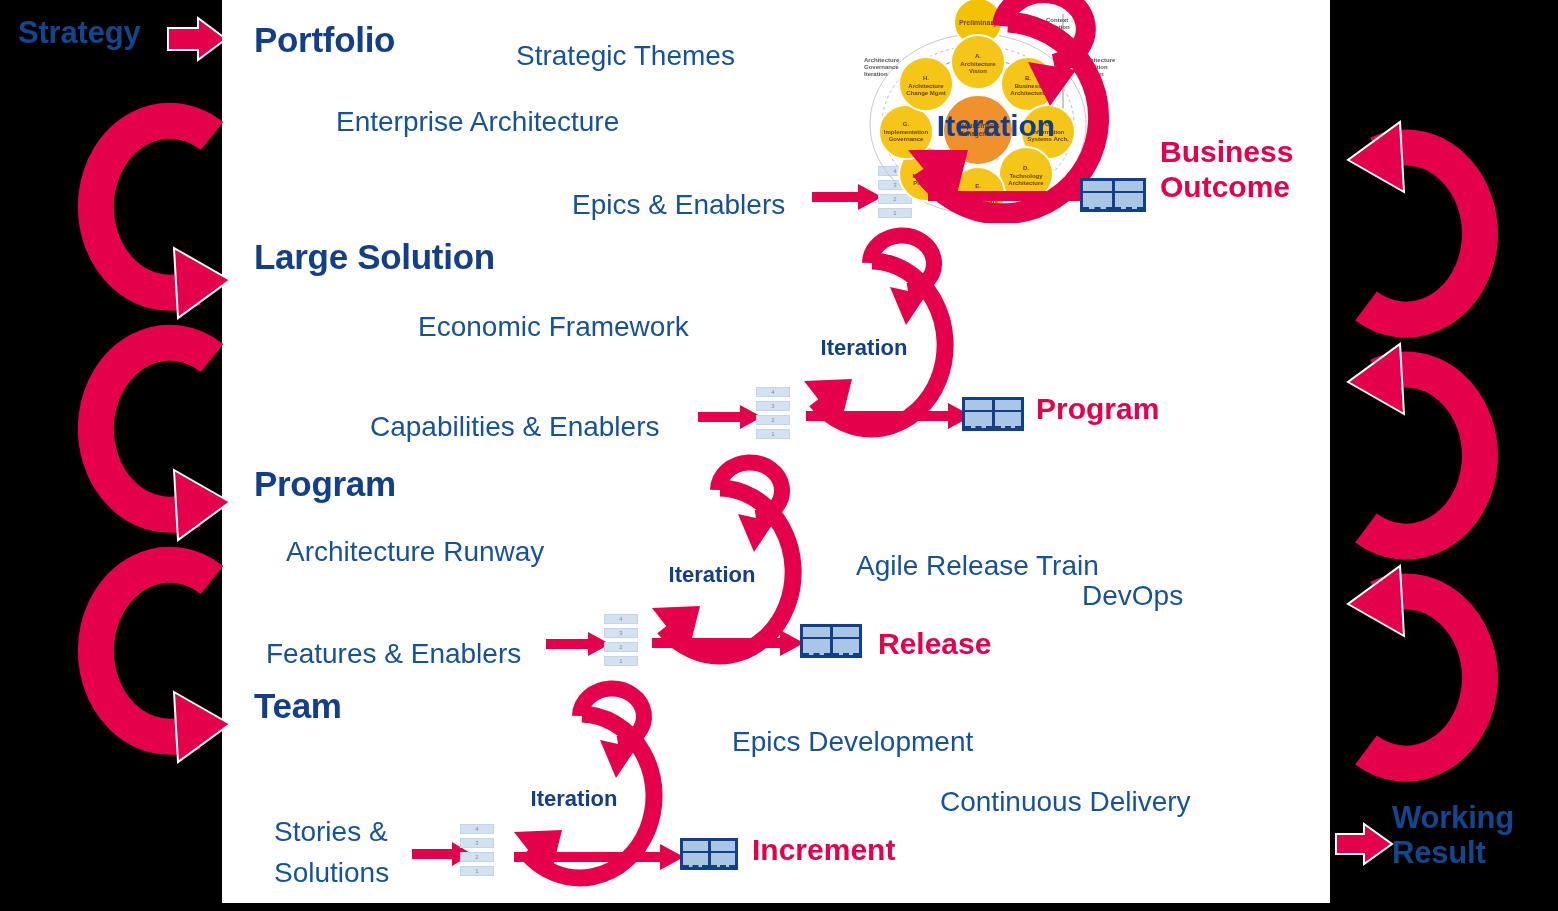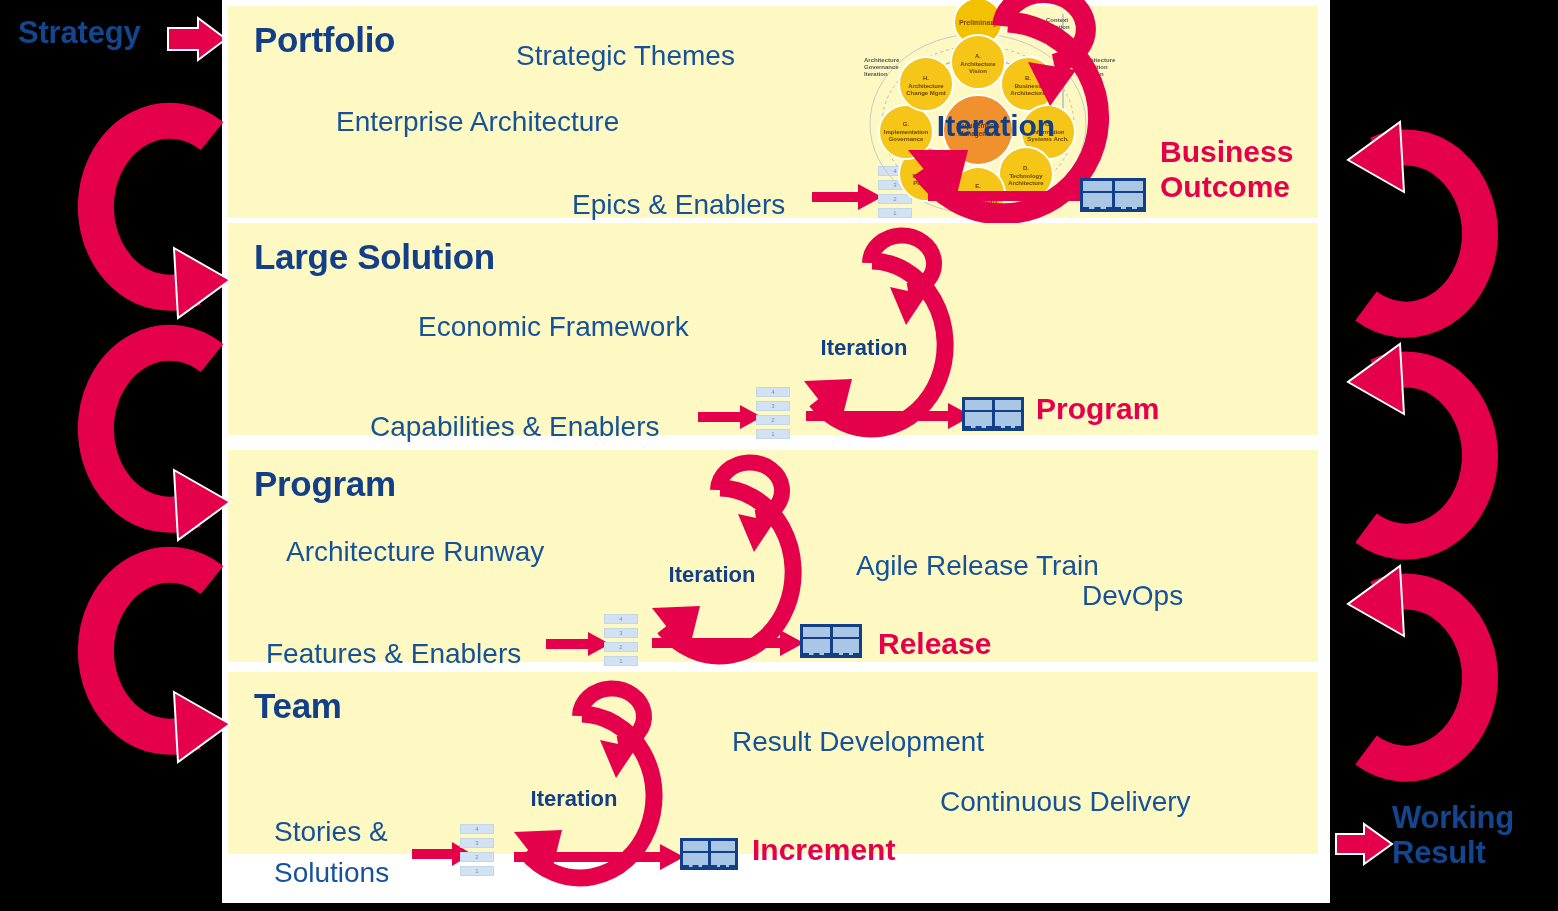--- a/index.html
+++ b/index.html
@@ -27,21 +27,21 @@
     left:222px;top:0px;
     width:1108px;height:903px;
     background:#ffffff;
   }
 
   
   .panel{
     position:absolute;
     left:228px;
     width:1090px;
-    background:#fef9c3;
+    background:#ffffff;
   }
   #panel-portfolio     {top:6px;   height:212px;}
   #panel-large-solution{top:223px; height:212px;}
   #panel-program       {top:450px; height:212px;}
   #panel-team          {top:672px; height:182px;}
 
   .level-title{
     position:absolute;
     left:26px;top:14px;
     font-size:35px;font-weight:bold;color:#123F87;
@@ -286,21 +286,21 @@
       <div class="dv-cell"></div>
     </div>
   </div>
 
   <div class="outcome-label no-sel" style="left:650px;top:168px;margin-top:8px;">Release</div>
 </div>
 
 <div class="panel" id="panel-team">
   <div class="level-title no-sel">Team</div>
 
-  <div class="concept no-sel" style="left:504px;top:54px;">Result Development</div>
+  <div class="concept no-sel" style="left:504px;top:54px;">Epics Development</div>
   <div class="concept no-sel" style="left:712px;top:114px;text-align:right;">Continuous Delivery</div>
 
   <div class="artifact-label no-sel" style="left:46px;top:122px;line-height:1.45;">
     <div>Stories &amp;</div>
     <div>Solutions</div>
   </div>
 
   <svg class="abs" style="left:184px;top:170px;" width="62" height="24">
     <polygon points="0,7 40,7 40,0 60,12 40,24 40,17 0,17" fill="#E4004B"></polygon>
   </svg>

